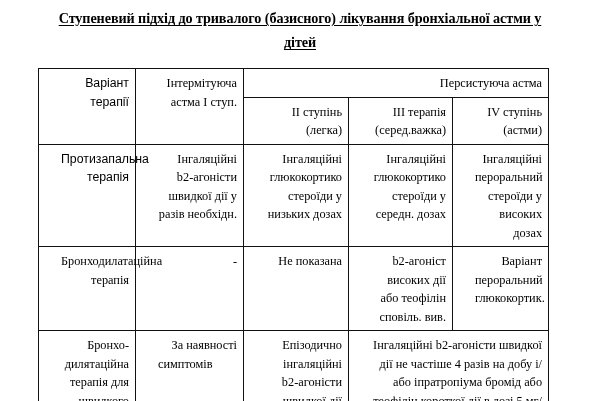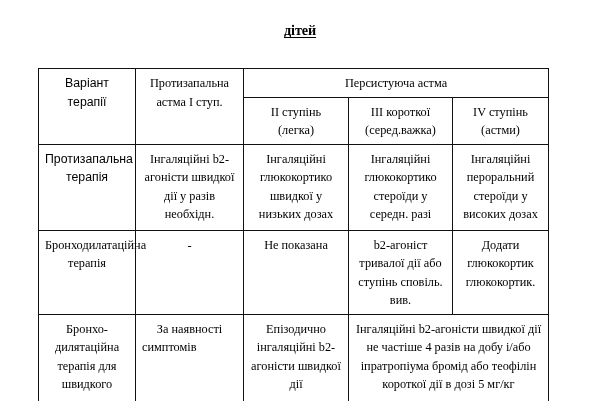--- a/index.html
+++ b/index.html
@@ -35,40 +35,40 @@
     line-height: 24px;
     letter-spacing: -0.1px;
   }
   .doc-title .tline {
     display: inline;
     text-decoration: underline;
     text-underline-offset: 2px;
   }
   .title-row2 {
     display: block;
-    margin-top: 12px;
+    margin-top: 0px;
   }
 
   
   .tbl {
     position: absolute;
     left: 38px;
     top: 68px;
     width: 510px;
     border-collapse: collapse;
     table-layout: fixed;
   }
   .tbl td, .tbl th {
     border: 1.4px solid #111111;
     vertical-align: top;
-    padding: 5px 6px 4px 6px;
+    padding: 5px 6px 4px 22px;
     font-weight: normal;
     font-size: 12.3px;
     line-height: 18.5px;
-    text-align: center;
+    text-align: right;
   }
 
   
   .c1 { width: 97px; }
   .c2 { width: 108px; }
   .c3 { width: 105px; }
   .c4 { width: 104px; }
   .c5 { width: 96px; }
 
   
@@ -117,68 +117,69 @@
     line-height: 19px;
     font-size: 12.4px;
   }
 </style>
 </head>
 <body>
 
 <div class="page">
 
   <div class="doc-title">
+    <span class="tline">Ступеневий підхід до тривалого (базисного) лікування бронхіальної астми у</span>
     <span class="title-row2"><span class="tline">дітей</span></span>
   </div>
 
   <table class="tbl">
     <colgroup>
       <col class="c1">
         <col class="c2">
         <col class="c3">
         <col class="c4">
         <col class="c5">
     </colgroup>
     <tbody>
 
       <tr class="row-head">
         <td class="hd hd-sans" rowspan="2">Варіант терапії</td>
-        <td class="hd" rowspan="2">Протизапальна астма I ступ.</td>
+        <td class="hd" rowspan="2">Інтермітуюча астма I ступ.</td>
         <td class="hd-span" colspan="3">Персистуюча астма</td>
       </tr>
 
       <tr class="row-sub">
         <td class="hd">
           <div>II ступінь</div>
           <div>(легка)</div>
         </td>
         <td class="hd">
-          <div>III короткої</div>
+          <div>III терапія</div>
           <div>(серед.важка)</div>
         </td>
         <td class="hd">
           <div>IV ступінь</div>
           <div>(астми)</div>
         </td>
       </tr>
 
       <tr class="row-1">
         <td class="cell-sans">Протизапальна терапія</td>
         <td>Інгаляційні b2-агоністи швидкої дії у разів необхідн.</td>
-        <td>Інгаляційні глюкокортико швидкої у низьких дозах</td>
-        <td>Інгаляційні глюкокортико стероїди у середн. разі</td>
+        <td>Інгаляційні глюкокортико стероїди у низьких дозах</td>
+        <td>Інгаляційні глюкокортико стероїди у середн. дозах</td>
         <td>Інгаляційні пероральний стероїди у високих дозах</td>
       </tr>
 
       <tr class="row-2">
         <td>Бронходилатаційна терапія</td>
         <td class="cell-dash">-</td>
         <td>Не показана</td>
-        <td>b2-агоніст тривалої дії або ступінь сповіль. вив.</td>
-        <td>Додати глюкокортик глюкокортик.</td>
+        <td>b2-агоніст високих дії або теофілін сповіль. вив.</td>
+        <td>Варіант пероральний глюкокортик.</td>
       </tr>
 
       <tr class="row-3">
         <td>Бронхо-дилятаційна терапія для швидкого купування</td>
         <td class="cell-justify">За наявності симптомів</td>
         <td>Епізодично інгаляційні b2-агоністи швидкої дії</td>
         <td class="wide" colspan="3">Інгаляційні b2-агоністи швидкої дії не частіше 4 разів на добу і/або іпратропіума бромід або теофілін короткої дії в дозі 5 мг/кг</td>
       </tr>
 
     </tbody>

